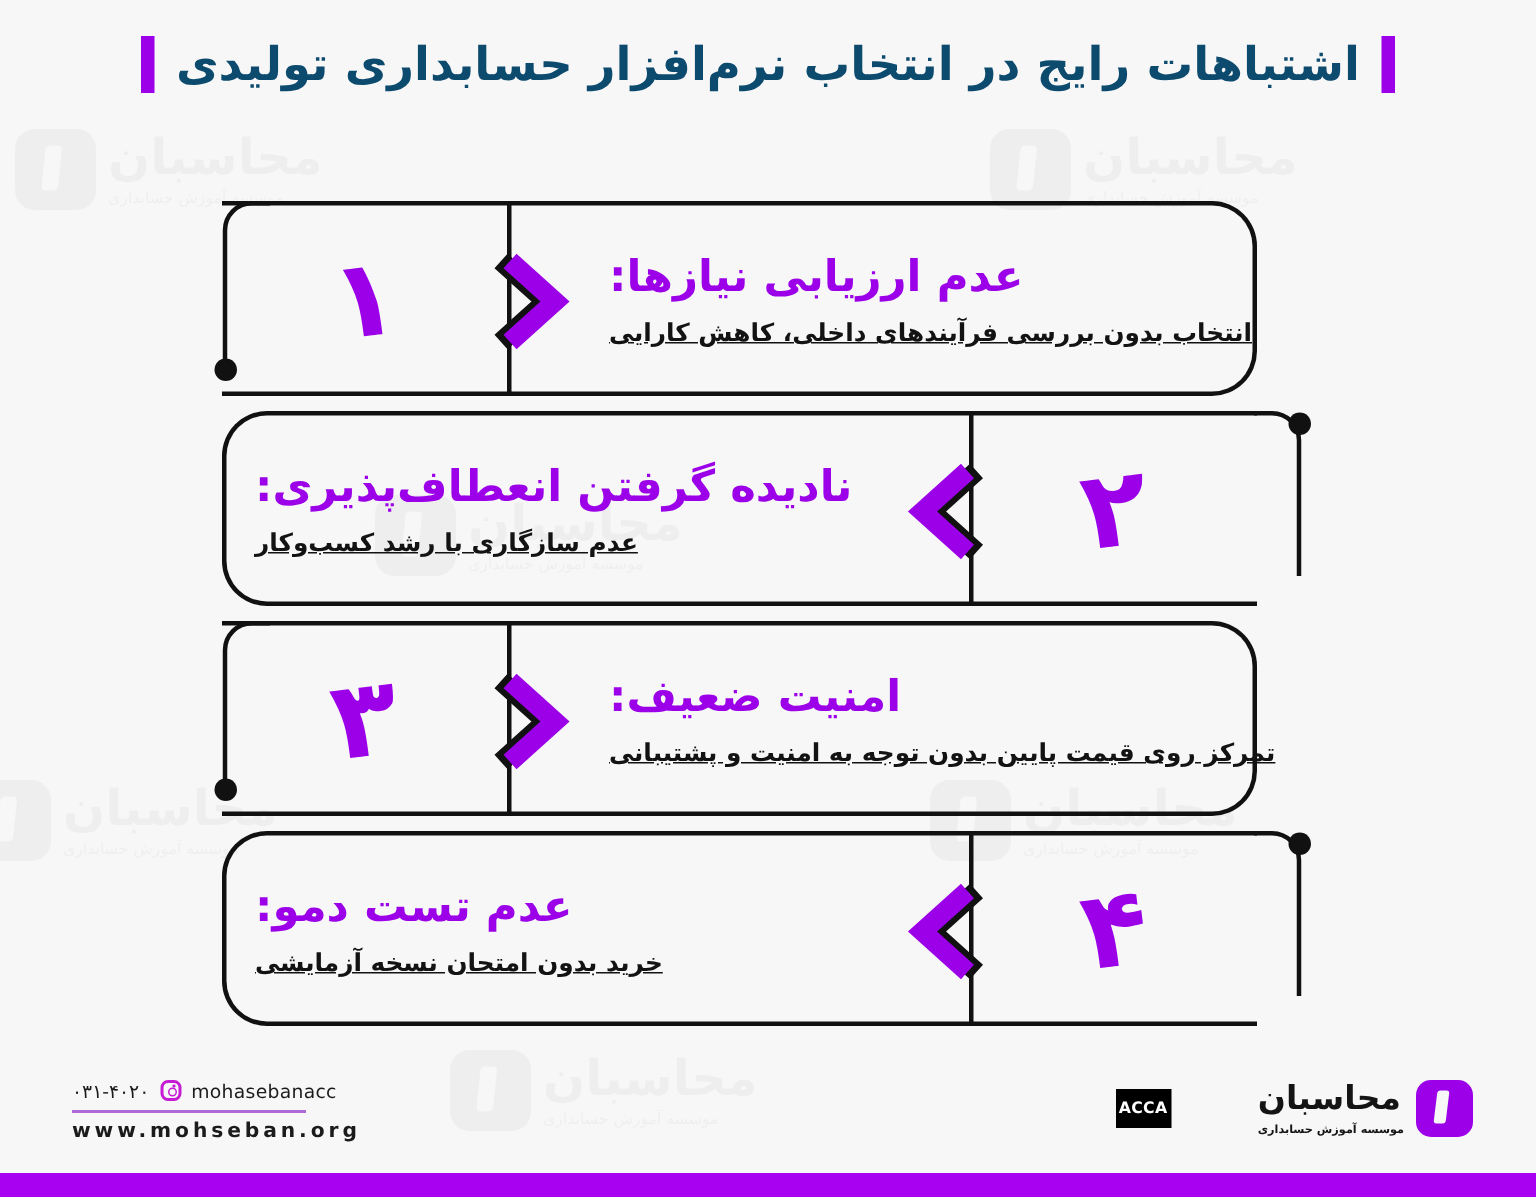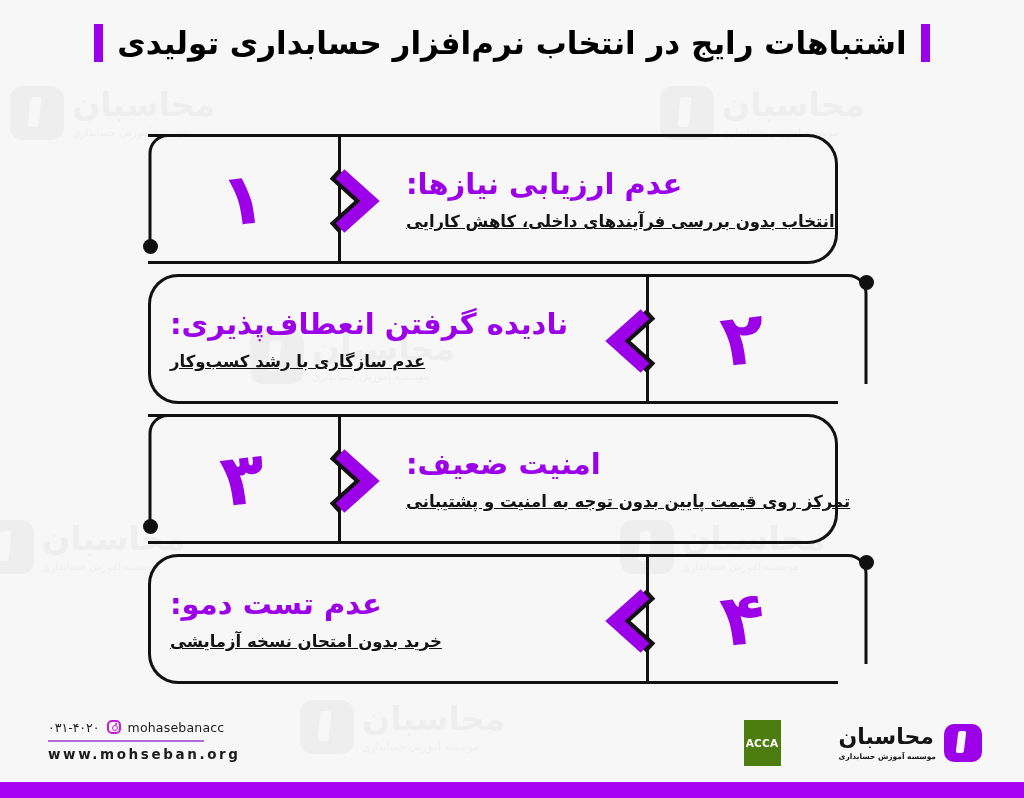--- a/index.html
+++ b/index.html
@@ -24,21 +24,21 @@
   }
   .wm .wm-txt{display:flex;flex-direction:column;align-items:flex-end;}
   .wm .wm-t1{font-size:33px;font-weight:700;color:#6a6a6a;line-height:1;letter-spacing:-1px;}
   .wm .wm-t2{font-size:10.5px;color:#6a6a6a;margin-top:5px;}
 
   
   .header{position:absolute;top:24px;left:0;right:0;display:flex;justify-content:center;align-items:center;}
   .title-row{display:flex;align-items:center;gap:14px;direction:rtl;}
   .accent-bar{width:9px;height:38px;background:#9b00e8;flex:0 0 auto;}
   .title{
-    font-size:31px;font-weight:700;color:#000000;white-space:nowrap;
+    font-size:31px;font-weight:700;color:#0c4a6e;white-space:nowrap;
     letter-spacing:-.3px;
   }
 
   
   .flow{position:absolute;left:0;top:126px;width:1024px;height:566px;}
   .row{position:absolute;left:0;width:1024px;height:148px;}
   .row1{top:0;}
   .row2{top:140px;}
   .row3{top:280px;}
   .row4{top:420px;}
@@ -114,21 +114,21 @@
     content:"";position:absolute;right:1.4px;top:1.4px;width:1.8px;height:1.8px;
     background:#c51bd4;border-radius:50%;
   }
   .handle{font-size:12.5px;color:#1b1b1b;letter-spacing:.2px;}
   .rule{width:156px;height:1.6px;background:#b06ad8;margin:4px 0 4px 0;}
   .site{font-size:13.5px;font-weight:700;color:#1b1b1b;letter-spacing:2.6px;}
 
   .brands{position:absolute;right:42px;top:18px;display:flex;align-items:center;gap:58px;direction:rtl;}
   .acca{display:flex;align-items:center;gap:9px;direction:rtl;}
   .acca-mark{
-    width:37px;height:46px;background:#4d7c0f;color:#fff;
+    width:37px;height:26px;background:#000000;color:#fff;
     display:flex;align-items:center;justify-content:center;
     font-size:10.5px;font-weight:700;letter-spacing:.2px;
   }
   .acca-txt{display:flex;flex-direction:column;align-items:flex-end;gap:3px;}
   .acca-txt div{font-size:10.5px;font-weight:700;color:#141414;white-space:nowrap;}
   .mohseban{display:flex;align-items:center;gap:8px;direction:rtl;}
   .mb-mark{width:38px;height:38px;border-radius:10px;background:#9b00e8;position:relative;flex:0 0 auto;}
   .mb-mark::after{
     content:"";position:absolute;left:13px;top:7px;width:8px;height:22px;
     background:#f7f7f7;border-radius:2px;transform:skewX(-7deg);

